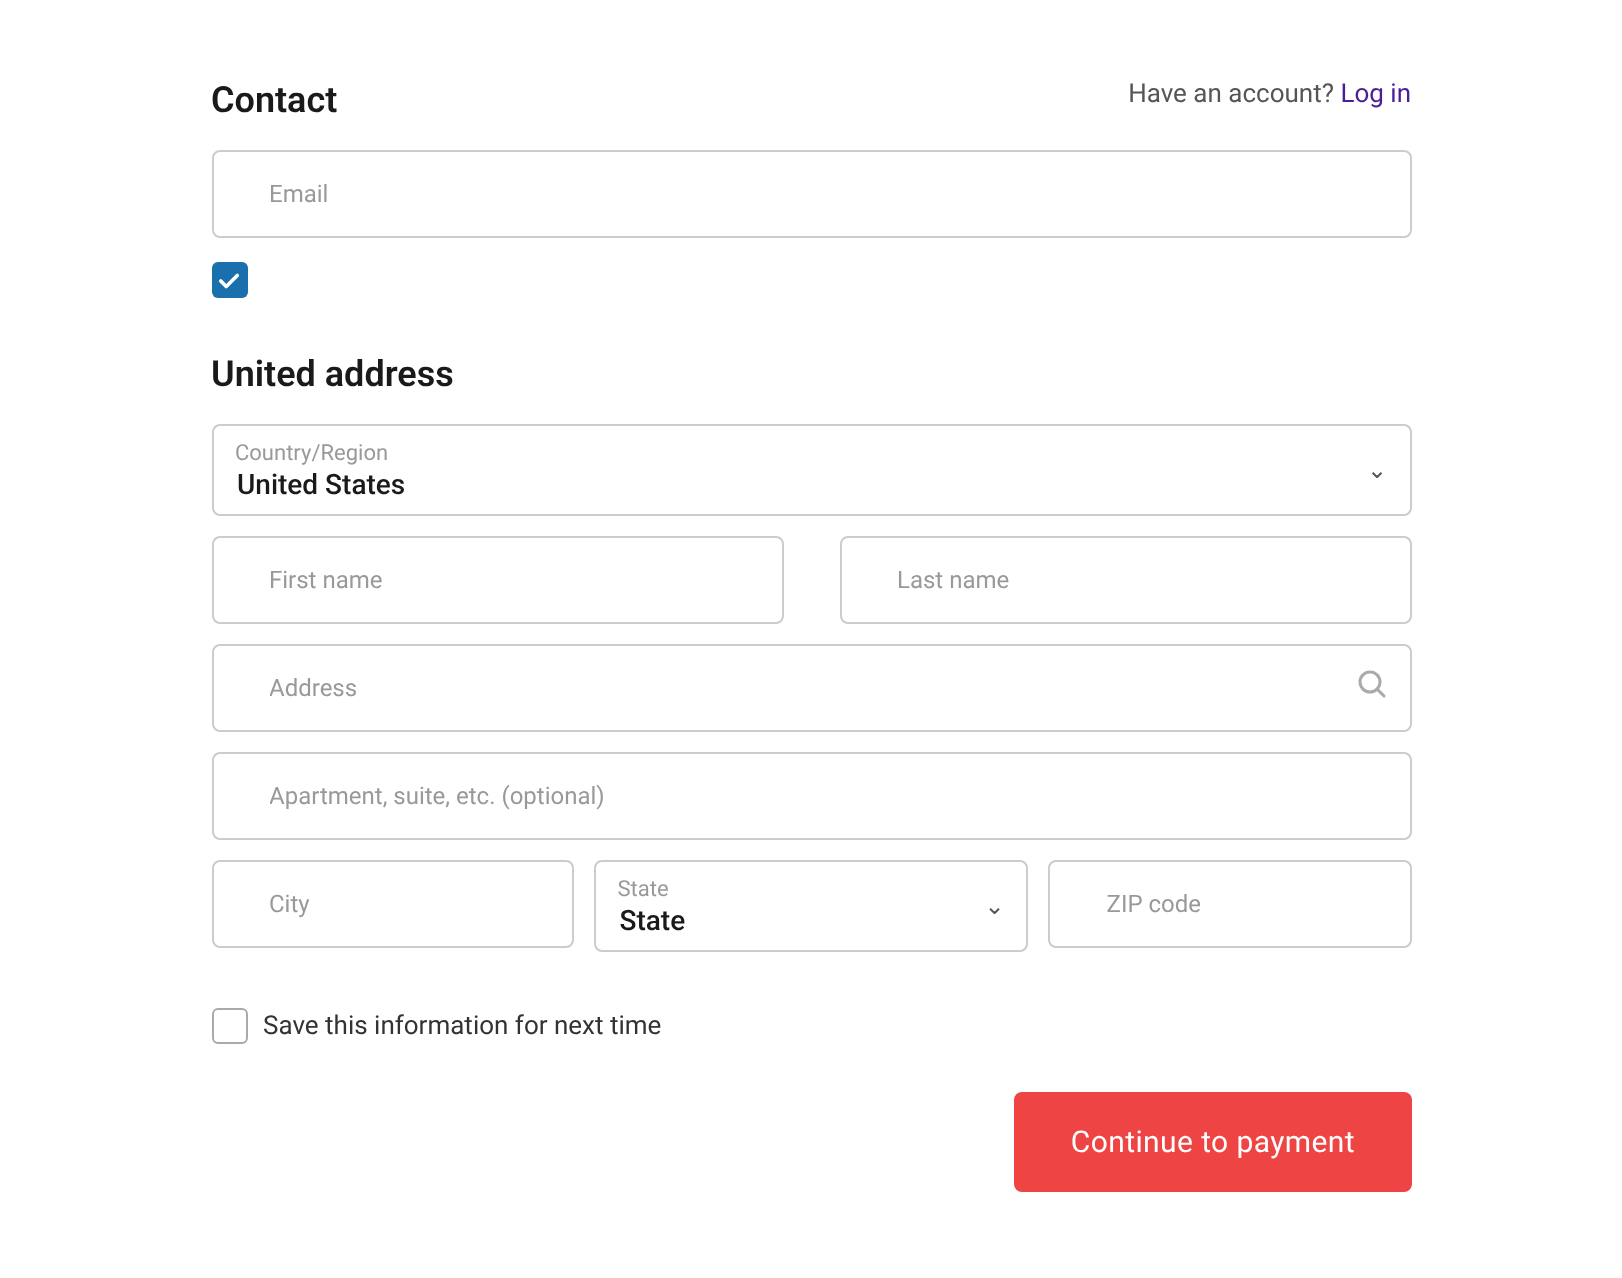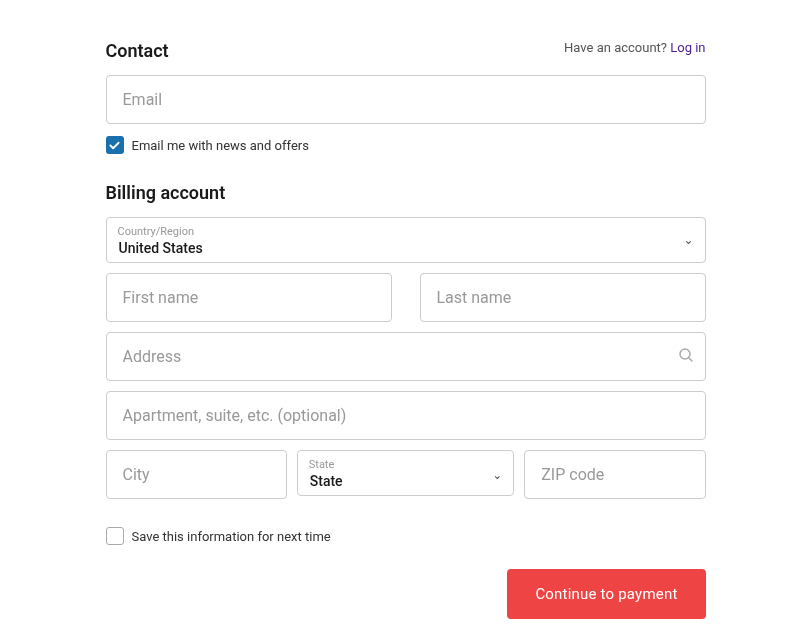--- a/index.html
+++ b/index.html
@@ -44,22 +44,22 @@
 
     .have-account a {
       color: #4c1d95;
       text-decoration: none;
     }
 
     .input-field {
       width: 100%;
       border: 1px solid #cccccc;
       border-radius: 4px;
-      padding: 14px 16px;
-      font-size: 16px;
+      padding: 14px 28px;
+      font-size: 12px;
       color: #333;
       outline: none;
       background: #fff;
     }
 
     .input-field::placeholder {
       color: #999;
     }
 
     .checkbox-row {
@@ -246,26 +246,25 @@
     <div class="field-group">
       <input type="email" class="input-field" placeholder="Email" style="">
     </div>
 
     <div class="checkbox-row">
       <div class="checkbox-custom">
         <svg viewBox="0 0 12 12" fill="none" xmlns="http://www.w3.org/2000/svg">
           <polyline points="1.5,6 4.5,9 10.5,3" stroke="white" stroke-width="2" stroke-linecap="round" stroke-linejoin="round"></polyline>
         </svg>
       </div>
-      <span class="checkbox-label">Email me with news and offers</span>
     </div>
   </div>
 
   <div class="billing-section">
-    <div class="billing-title">Billing account</div>
+    <div class="billing-title">United address</div>
 
     <div class="field-group select-wrapper">
       <span class="select-label">Country/Region</span>
       <select>
         <option value="US">United States</option>
         <option value="CA">Canada</option>
         <option value="GB">United Kingdom</option>
       </select>
       <span class="select-chevron">⌄</span>
     </div>

